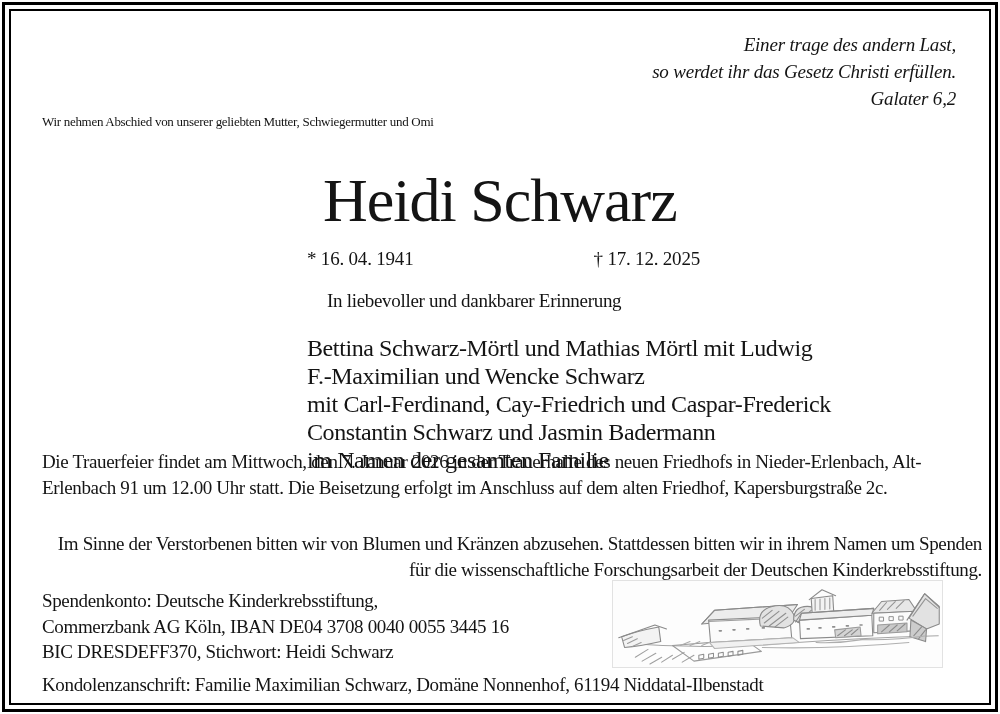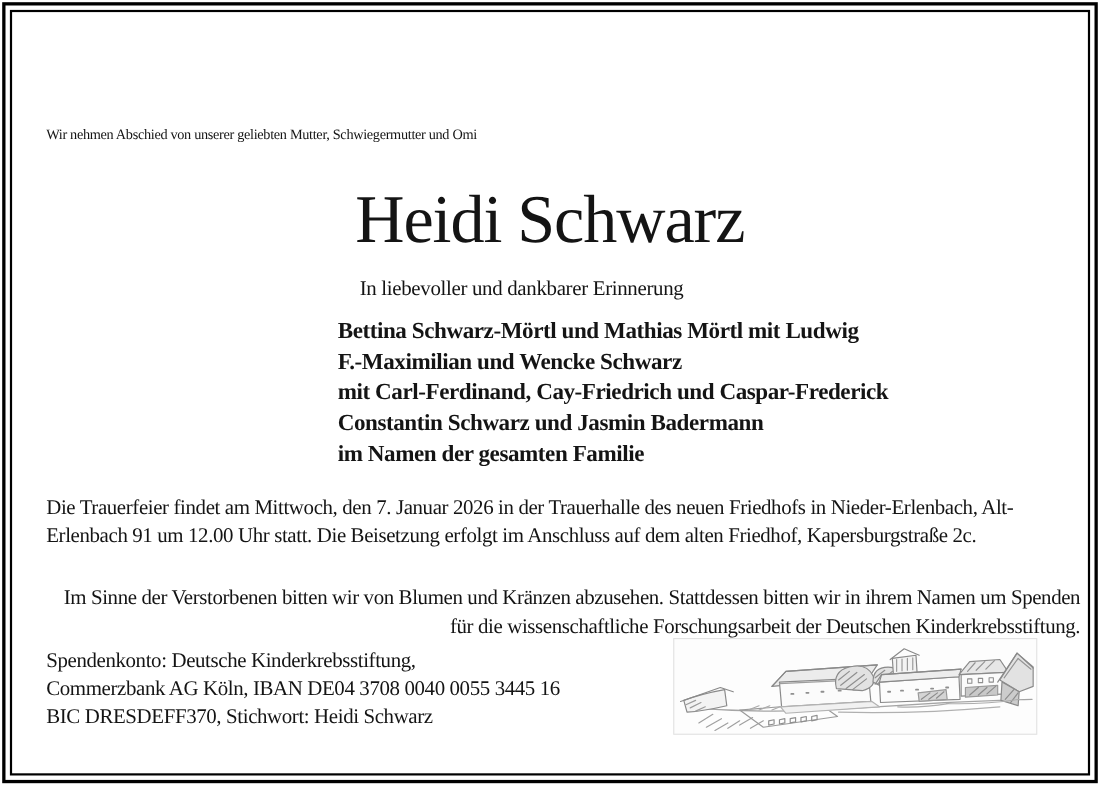--- a/index.html
+++ b/index.html
@@ -28,21 +28,21 @@
   .deceased-name{
     font-size:62px;line-height:64px;letter-spacing:-1px;
     font-weight:normal;margin:16px;white-space:nowrap;
   }
   .dates-row{
     display:flex;justify-content:space-between;
     width:393px;margin-top:12px;
     font-size:19px;letter-spacing:-0.2px;
   }
   .remembrance{margin-top:20px;font-size:19px;letter-spacing:-0.3px;white-space:nowrap;margin-left:20px;}
-  .mourners{margin-top:12px;font-weight:bold;font-size:21px;line-height:28px;letter-spacing:-0.4px;}
+  .mourners{margin-top:22px;font-weight:normal;font-size:24px;line-height:28px;letter-spacing:-0.4px;}
   .mourners div{white-space:nowrap;}
   .para{
     position:absolute;left:42px;
     font-size:19px;line-height:26px;letter-spacing:-0.35px;font-family:Liberation Serif, serif;
   }
   .funeral{top:449px;width:922px;}
   .donation{top:531px;width:940px;text-align:right;}
   .account{top:588px;width:560px;line-height:25.5px;}
   .condolence{top:672px;width:900px;white-space:nowrap;}
   .sketch-box{
@@ -52,25 +52,34 @@
   .sketch-box svg{display:block;width:100%;height:100%;}
 </style>
 </head>
 <body>
 
 <div class="canvas">
 
   <div class="border-outer"></div>
   <div class="border-inner"></div>
 
+  <div class="epigraph">
+    <div>Einer trage des andern Last,</div>
+    <div>so werdet ihr das Gesetz Christi erfüllen.</div>
+    <div>Galater 6,2</div>
+  </div>
 
   <div class="intro">Wir nehmen Abschied von unserer geliebten Mutter, Schwiegermutter und Omi</div>
 
   <div class="center-col">
     <h1 class="deceased-name">Heidi Schwarz</h1>
+    <div class="dates-row">
+      <span>* 16. 04. 1941</span>
+      <span>† 17. 12. 2025</span>
+    </div>
     <div class="remembrance">In liebevoller und dankbarer Erinnerung</div>
     <div class="mourners">
       <div>Bettina Schwarz-Mörtl und Mathias Mörtl mit Ludwig</div>
       <div>F.-Maximilian und Wencke Schwarz</div>
       <div>mit Carl-Ferdinand, Cay-Friedrich und Caspar-Frederick</div>
       <div>Constantin Schwarz und Jasmin Badermann</div>
       <div>im Namen der gesamten Familie</div>
     </div>
   </div>
 
@@ -134,14 +143,15 @@
         <path d="M300,38 L316,13 L331,26 L331,44 L318,49 Z" fill="#e2e2e2"></path>
         <path d="M298,40 L316,13 L331,27"></path>
         <path d="M304,36 L317,18 L329,28" stroke="#959595"></path>
         <path d="M302,40 L318,49 L317,62 L301,57 Z" fill="#cccccc"></path>
         <path d="M305,56 l8,-9 M310,59 l7,-9" stroke="#8c8c8c"></path>
         <path d="M250,60 Q285,61 318,56 M205,63 Q228,64 252,60" stroke="#adadad"></path>
       </g>
     </svg>
   </div>
 
+  <div class="para condolence">Kondolenzanschrift: Familie Maximilian Schwarz, Domäne Nonnenhof, 61194 Niddatal-Ilbenstadt</div>
 
 </div>
 
 </body></html>

